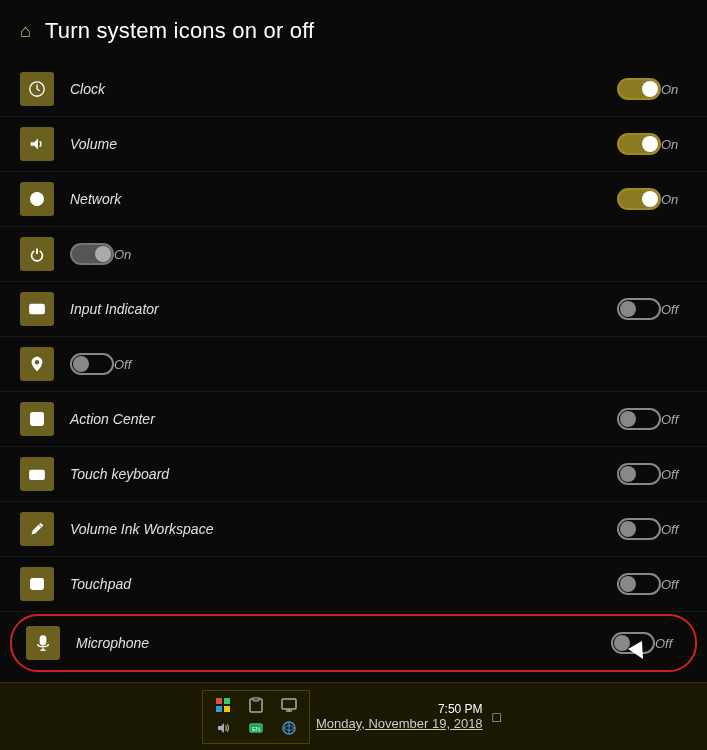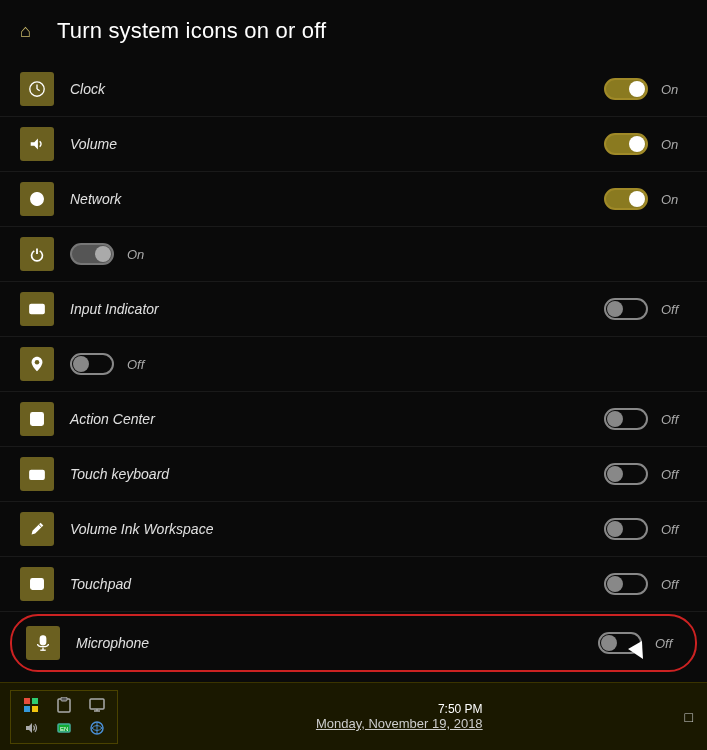--- a/index.html
+++ b/index.html
@@ -30,21 +30,20 @@
     }
     .header-home-icon {
       font-size: 18px;
       color: #c8b86a;
     }
     .header-title {
       font-size: 22px;
       font-weight: 300;
       color: #ffffff;
       letter-spacing: 0.2px;
-      margin-left: 12px;
     }
 
     
     .settings-list {
       flex: 1;
       padding: 4px 0;
       overflow-y: auto;
       font-style: italic;
     }
 
@@ -85,21 +84,21 @@
       flex: 1;
       font-size: 14px;
       color: #e0e0e0;
       font-weight: 400;
     }
 
     
     .toggle-container {
       display: flex;
       align-items: center;
-      gap: 13px;
+      gap: 0;
     }
 
     .toggle {
       width: 44px;
       height: 22px;
       border-radius: 11px;
       position: relative;
       cursor: pointer;
     }
 
@@ -146,21 +145,21 @@
       color: #aaaaaa;
     }
 
     
     .taskbar {
       height: 68px;
       background: #1a1800;
       border-top: 1px solid #3a3300;
       display: flex;
       align-items: center;
-      justify-content: space-between;
+      justify-content: center;
       padding: 0 10px;
       position: relative;
     }
 
     .tray-icons-area {
       width: 108px;
       height: 54px;
       border: 1px solid #4a4200;
       background: #1e1c00;
       display: grid;

